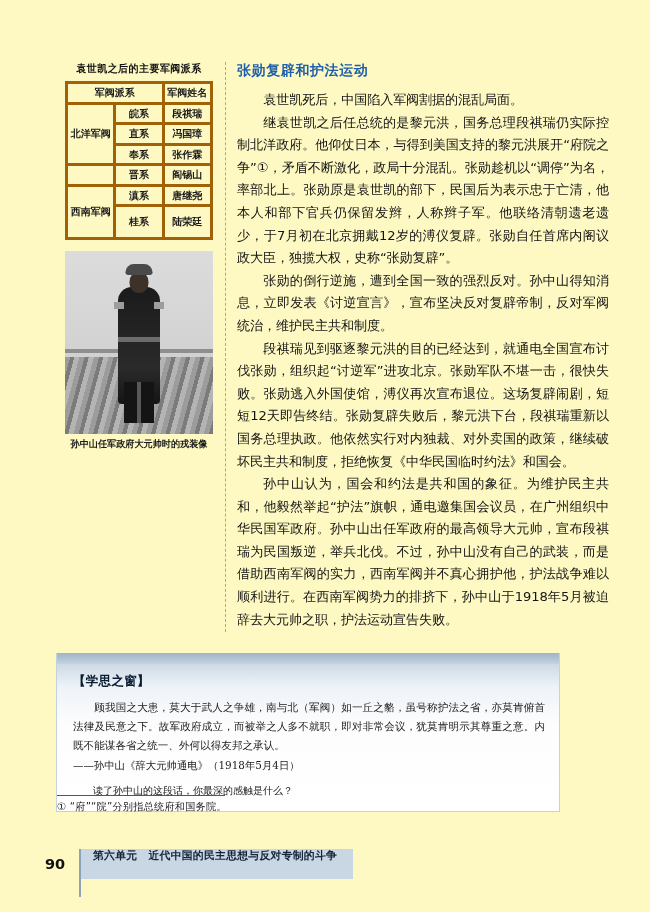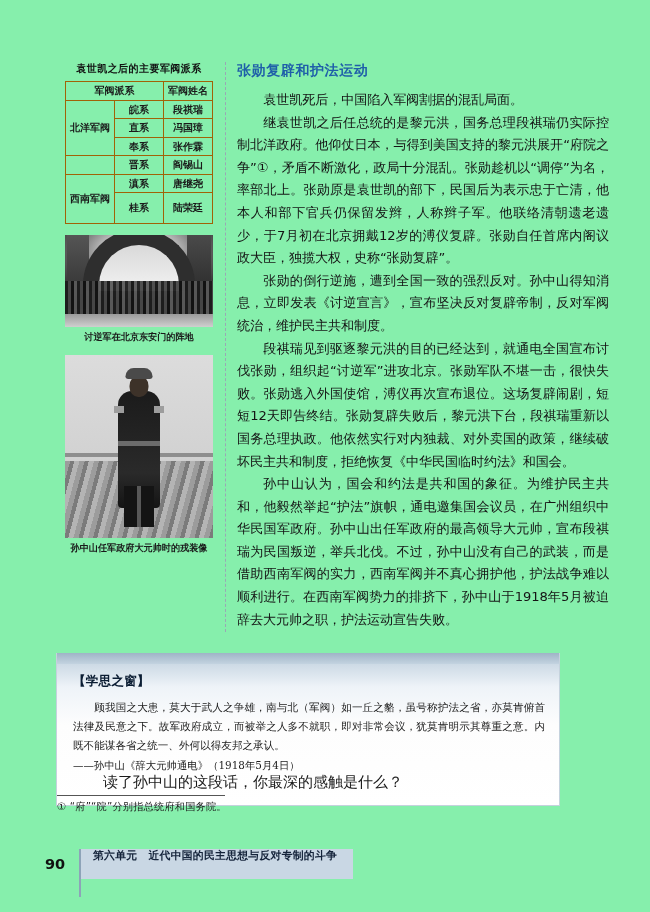--- a/index.html
+++ b/index.html
@@ -12,21 +12,21 @@
     height: 912px;
     position: relative;
     font-family: "DejaVu Sans", "Liberation Sans", sans-serif;
     color: #000;
     overflow: hidden;
   }
 
   .page {
     position: absolute;
     inset: 0;
-    background: #86efac;
+    background: #fef9c3;
   }
 
   
   .left-col {
     position: absolute;
     left: 57px;
     top: 62px;
     width: 164px;
   }
 
@@ -42,21 +42,21 @@
     transform-origin: center;
   }
 
   table.warlord {
     border-collapse: collapse;
     width: 148px;
     margin: 0 auto;
     table-layout: fixed;
   }
   table.warlord td {
-    border: 1px solid #a16207;
+    border: 3px solid #a16207;
     font-size: 10px;
     font-weight: bold;
     text-align: center;
     color: #1a1a1a;
     padding: 3px 0;
     line-height: 1.15;
   }
   td.grp {
     width: 26px;
     font-size: 9.5px;
@@ -205,21 +205,22 @@
     margin: 0;
   }
   .sb-source {
     font-size: 10.4px;
     text-align: left;
     margin-top: 4px;
     color: #1b1b1b;
     font-family: "DejaVu Serif", "Liberation Serif", serif;
   }
   .sb-question {
-    font-size: 15px;
+    font-size: 10px;
+    margin-top: 11px;
     text-indent: 2em;
     color: #1b1b1b;
   }
 
   
   .footnote-rule {
     position: absolute;
     left: 57px;
     top: 795px;
     width: 168px;
@@ -313,31 +314,20 @@
           <td>滇系</td>
           <td>唐继尧</td>
         </tr>
         <tr>
           <td style="padding:9px 0">桂系</td>
           <td style="padding:9px 0">陆荣廷</td>
         </tr>
       </tbody>
     </table>
 
-    <div class="photo-block">
-      <div class="photo photo1">
-        <div class="p1-sky"></div>
-        <div class="p1-pillarL"></div>
-        <div class="p1-pillarR"></div>
-        <div class="p1-arch"></div>
-        <div class="p1-crowd"></div>
-        <div class="p1-ground"></div>
-      </div>
-      <div class="photo-caption">讨逆军在北京东安门的阵地</div>
-    </div>
 
     <div class="photo-block">
       <div class="photo photo2">
         <div class="p2-bg"></div>
         <div class="p2-horizon"></div>
         <div class="p2-ground"></div>
         <div class="p2-body"></div>
         <div class="p2-legs"></div>
         <div class="p2-belt"></div>
         <div class="p2-epauL"></div>

